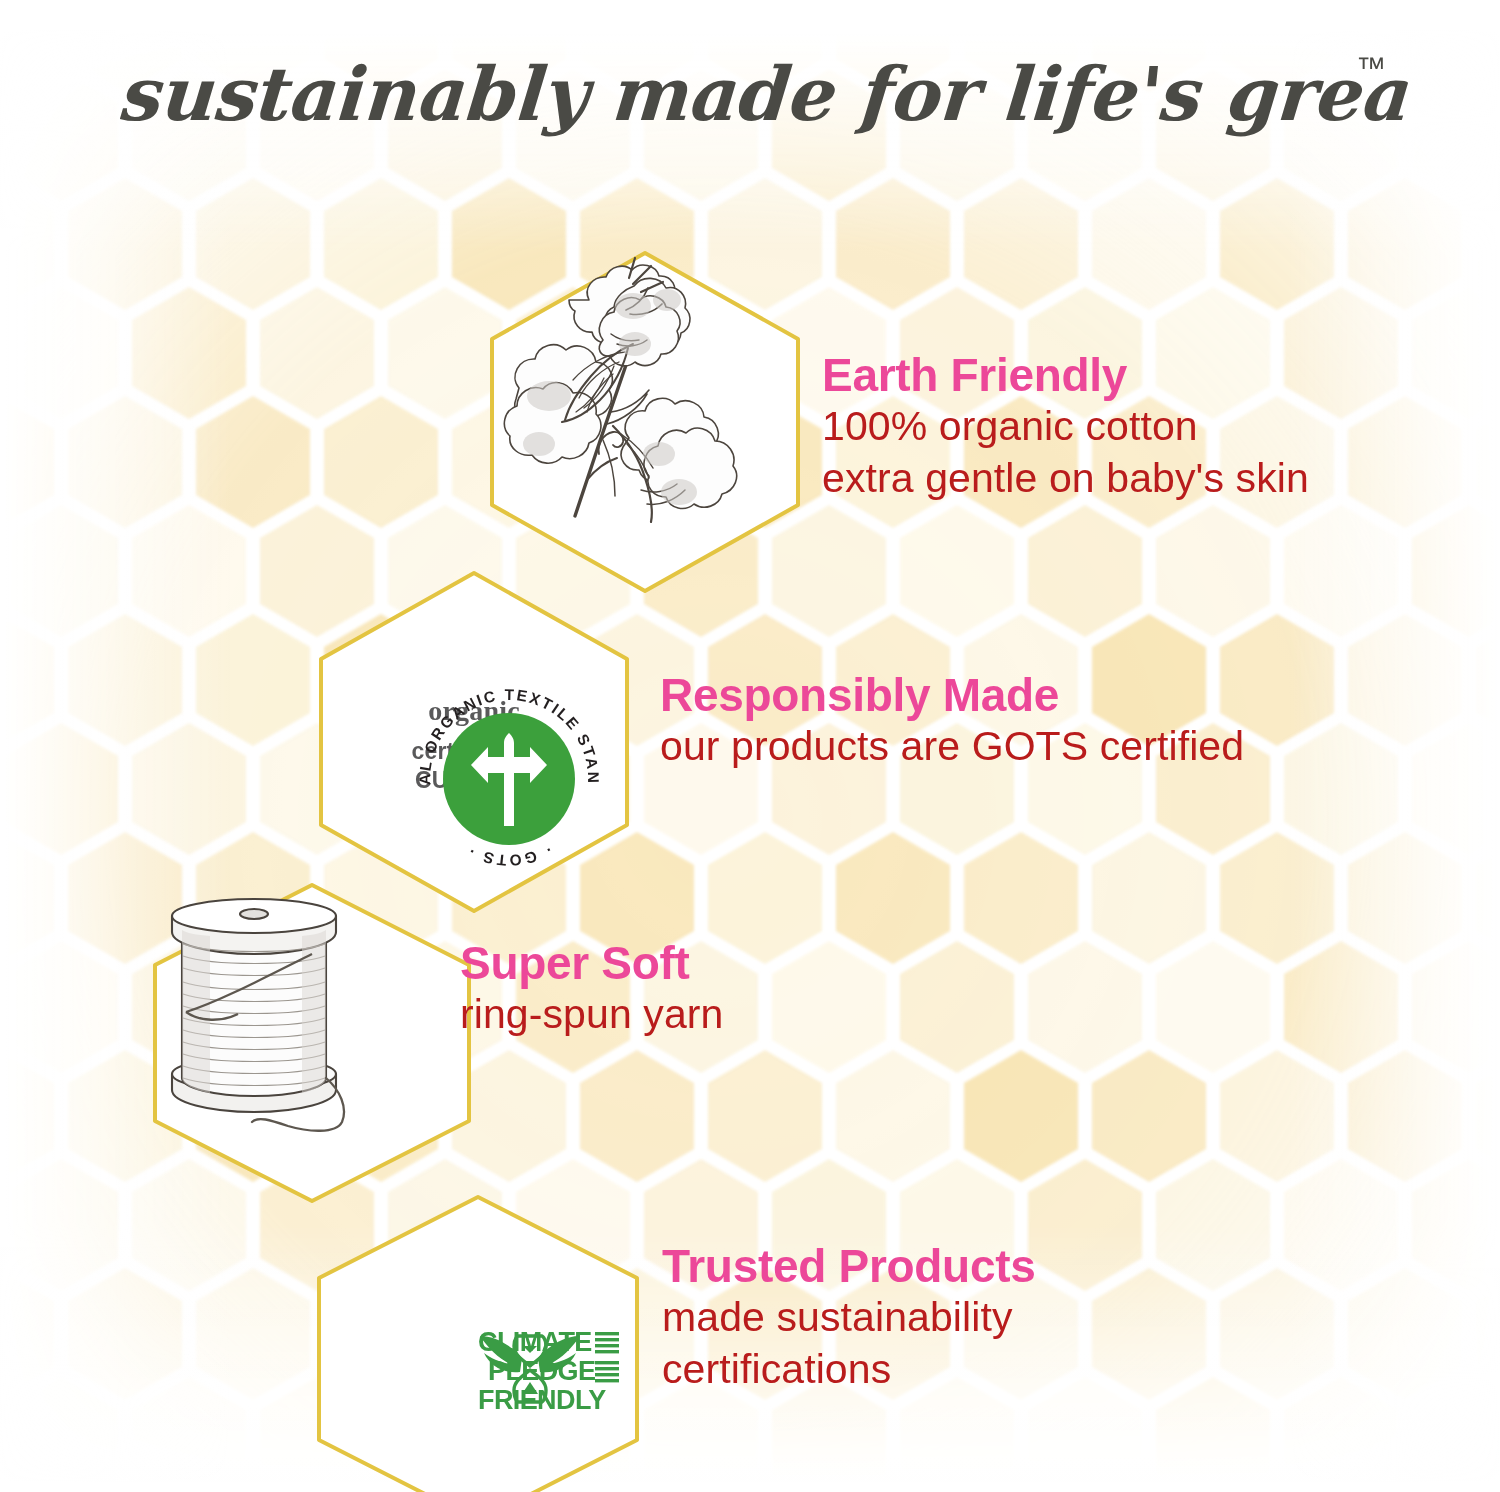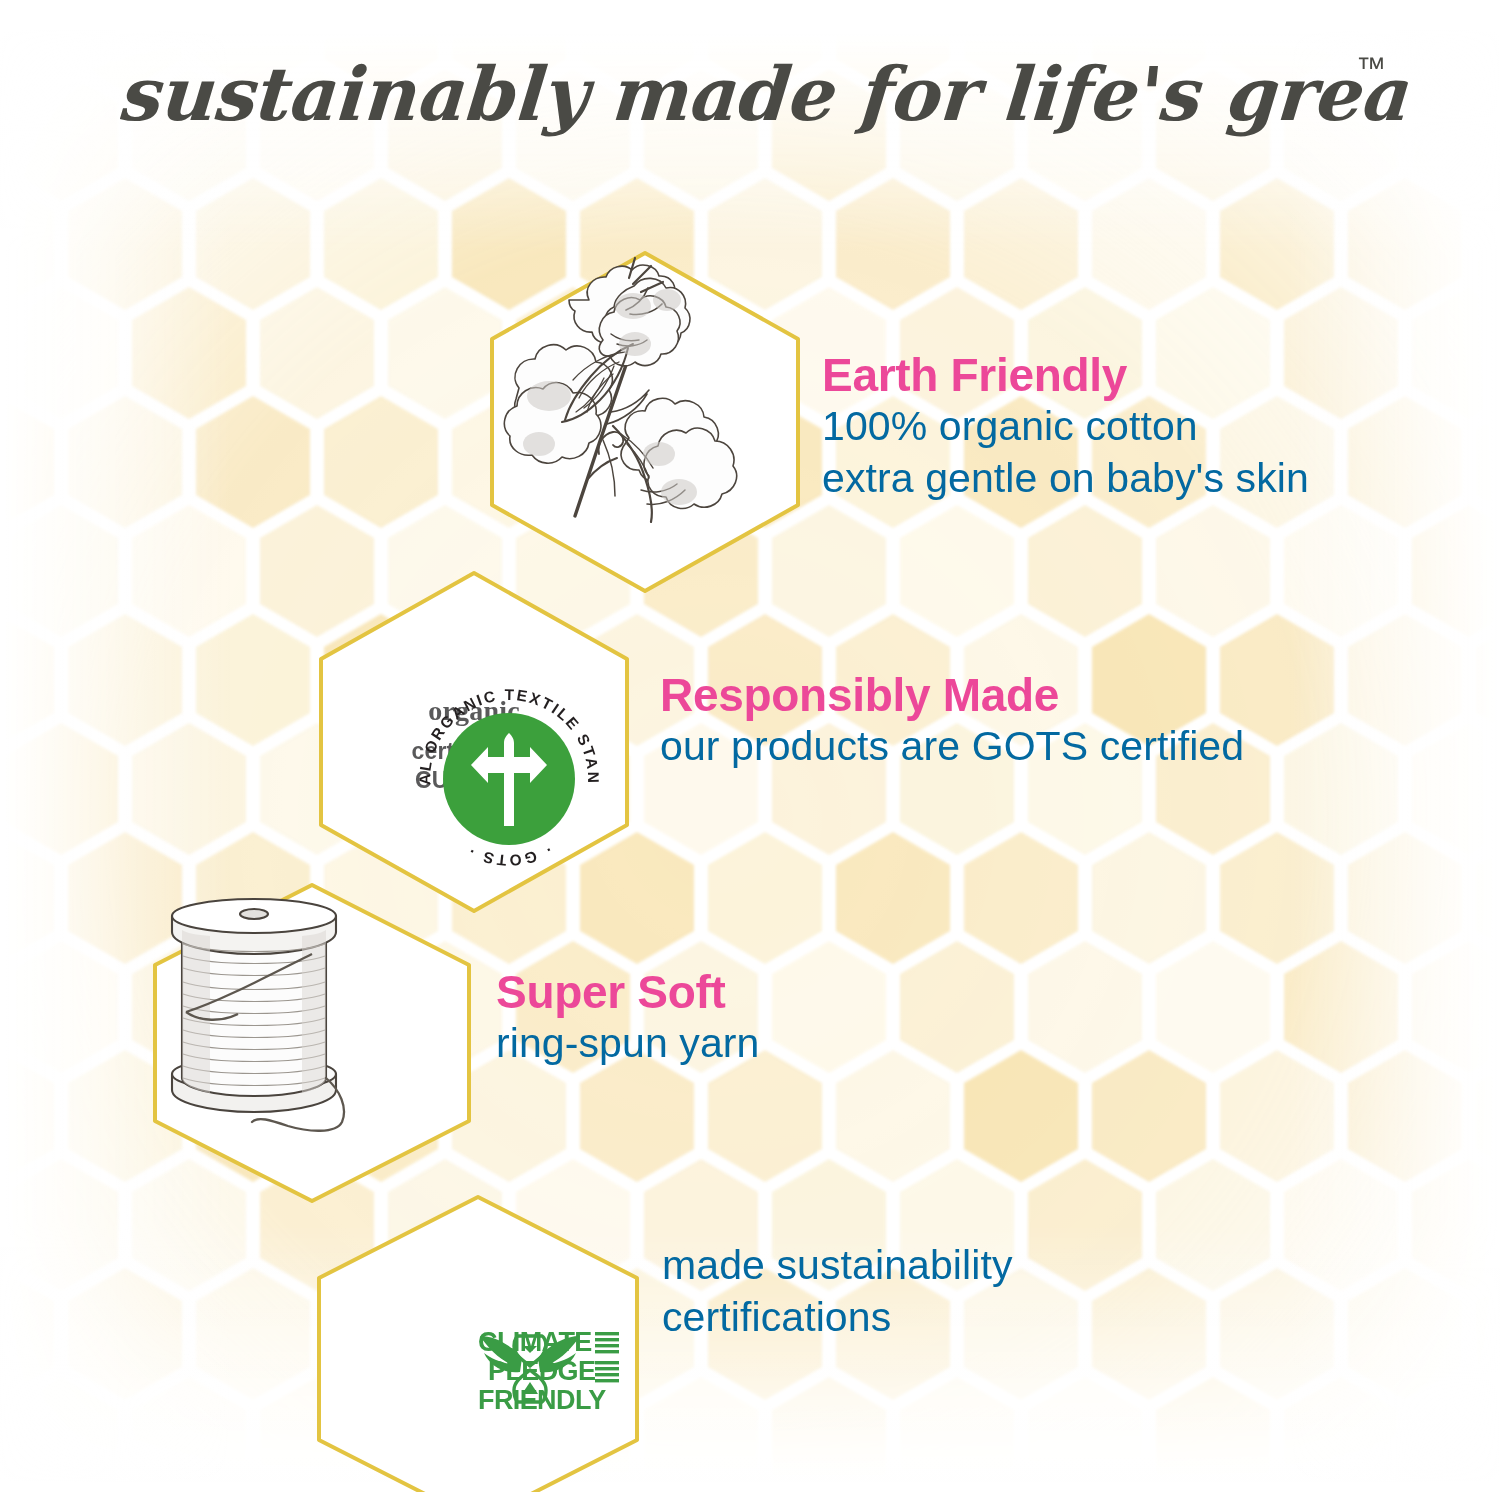--- a/index.html
+++ b/index.html
@@ -61,21 +61,21 @@
   .txtblock .head{
     font-weight:bold;
     font-size:46px;
     color:#ec4899;
     letter-spacing:-0.3px;
     line-height:1.14;
     white-space:nowrap;
   }
   .txtblock .sub{
     font-size:41px;
-    color:#0369a1;
+    color:#b91c1c;
     font-weight:400;
     line-height:1.26;
     letter-spacing:0.1px;
     white-space:nowrap;
   }
 
   
   .gots-wrap{
     display:flex;flex-direction:column;align-items:center;
     transform:translateY(-4px);
@@ -553,23 +553,24 @@
     <div class="head">Earth Friendly</div>
     <div class="sub">100% organic cotton</div>
     <div class="sub">extra gentle on baby's skin</div>
   </div>
 
   <div class="txtblock" style="left:660px; top:669px;">
     <div class="head">Responsibly Made</div>
     <div class="sub">our products are GOTS certified</div>
   </div>
 
-  <div class="txtblock" style="left:496px; top:937px;margin-top:29px;">
+  <div class="txtblock" style="left:460px; top:937px;">
     <div class="head">Super Soft</div>
     <div class="sub">ring-spun yarn</div>
   </div>
 
   <div class="txtblock" style="left:662px; top:1240px;">
+    <div class="head">Trusted Products</div>
     <div class="sub">made sustainability</div>
     <div class="sub">certifications</div>
   </div>
 
 </div>
 
 </body></html>

